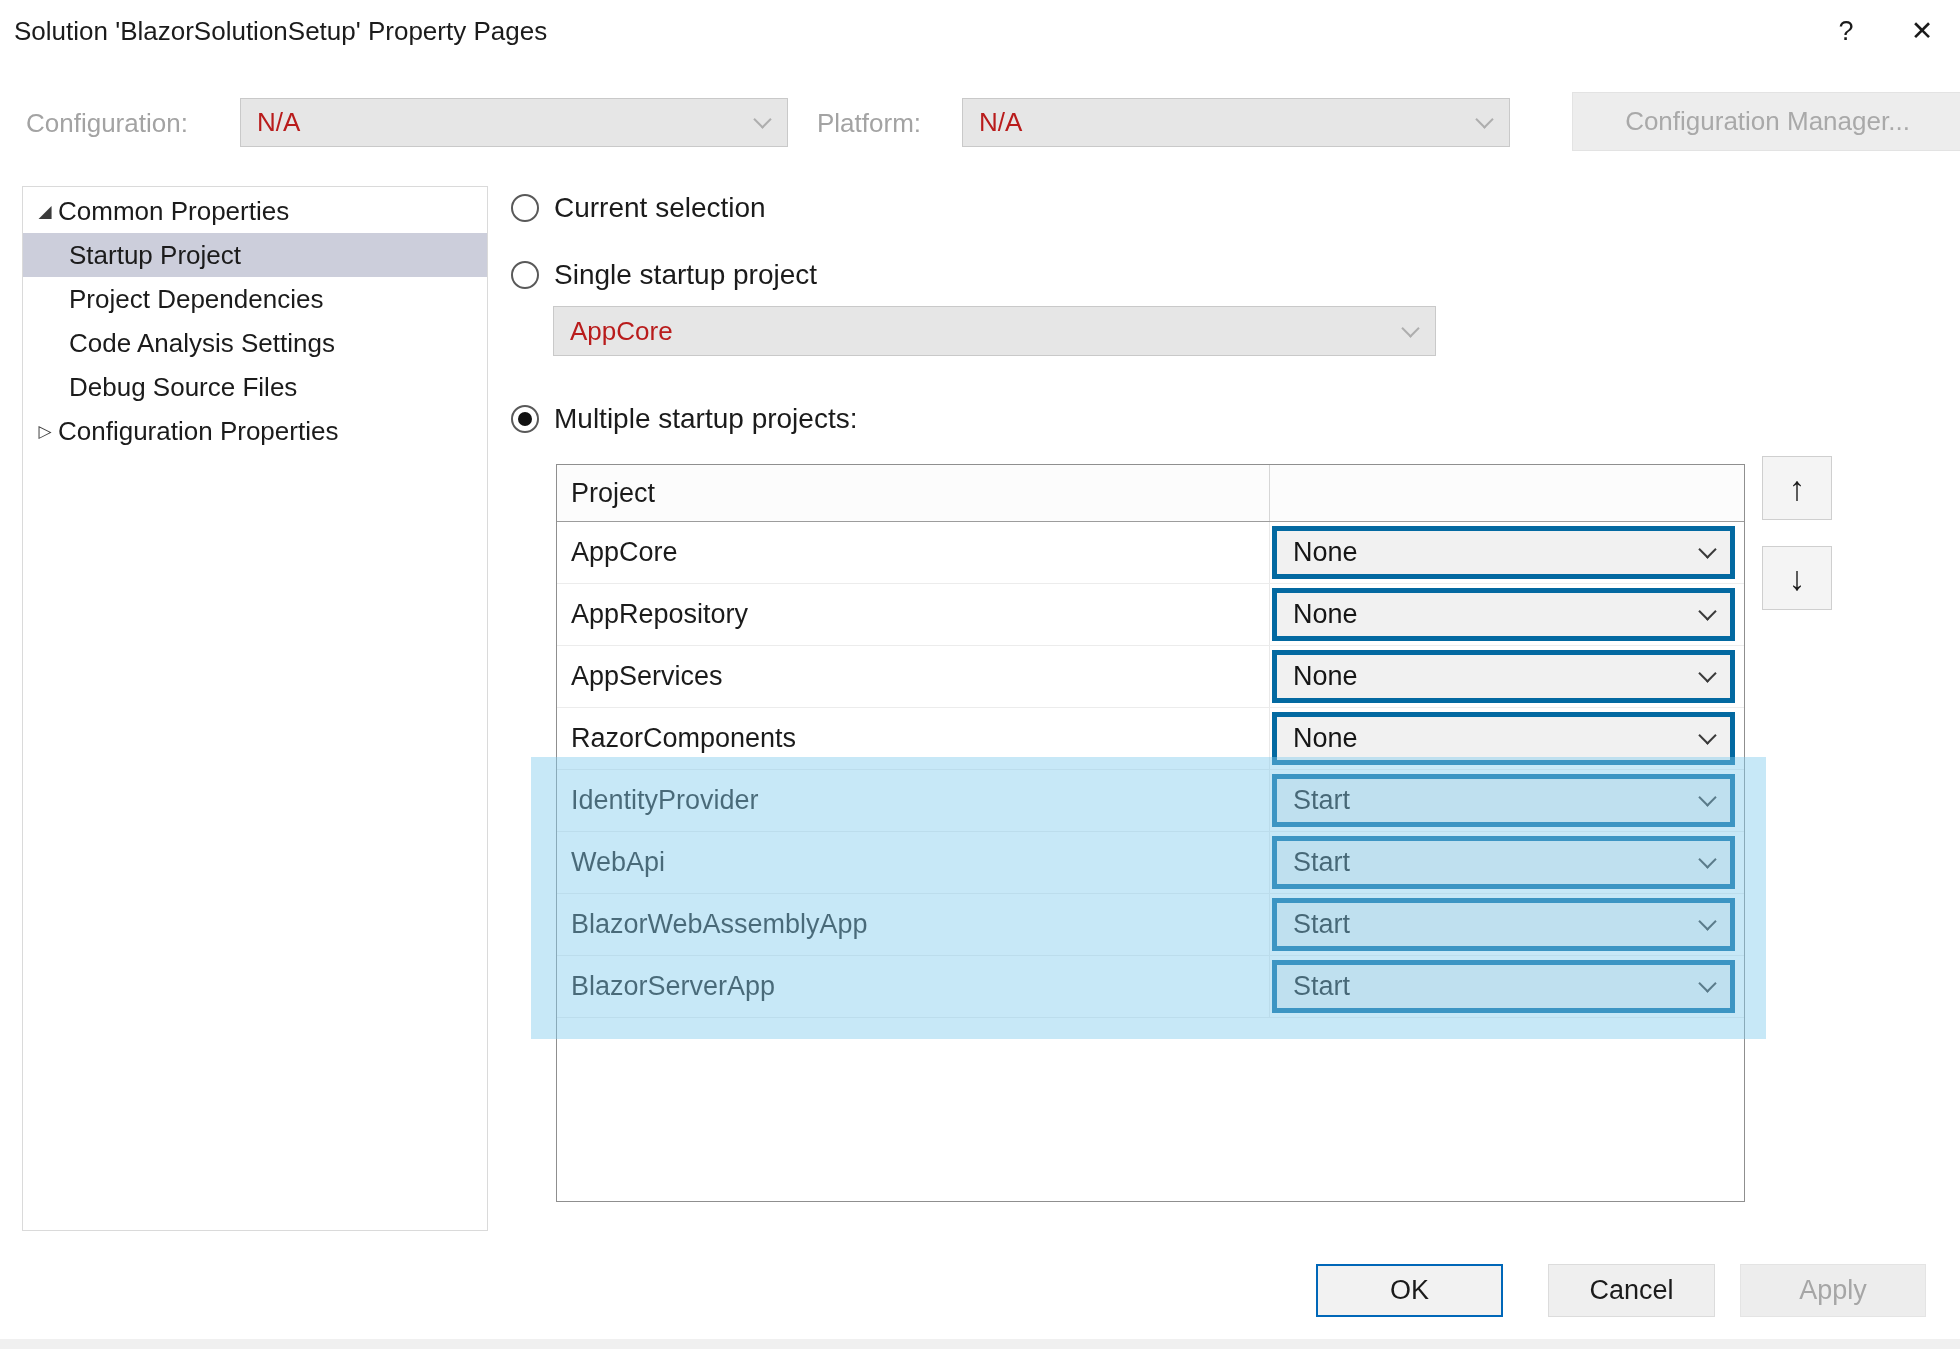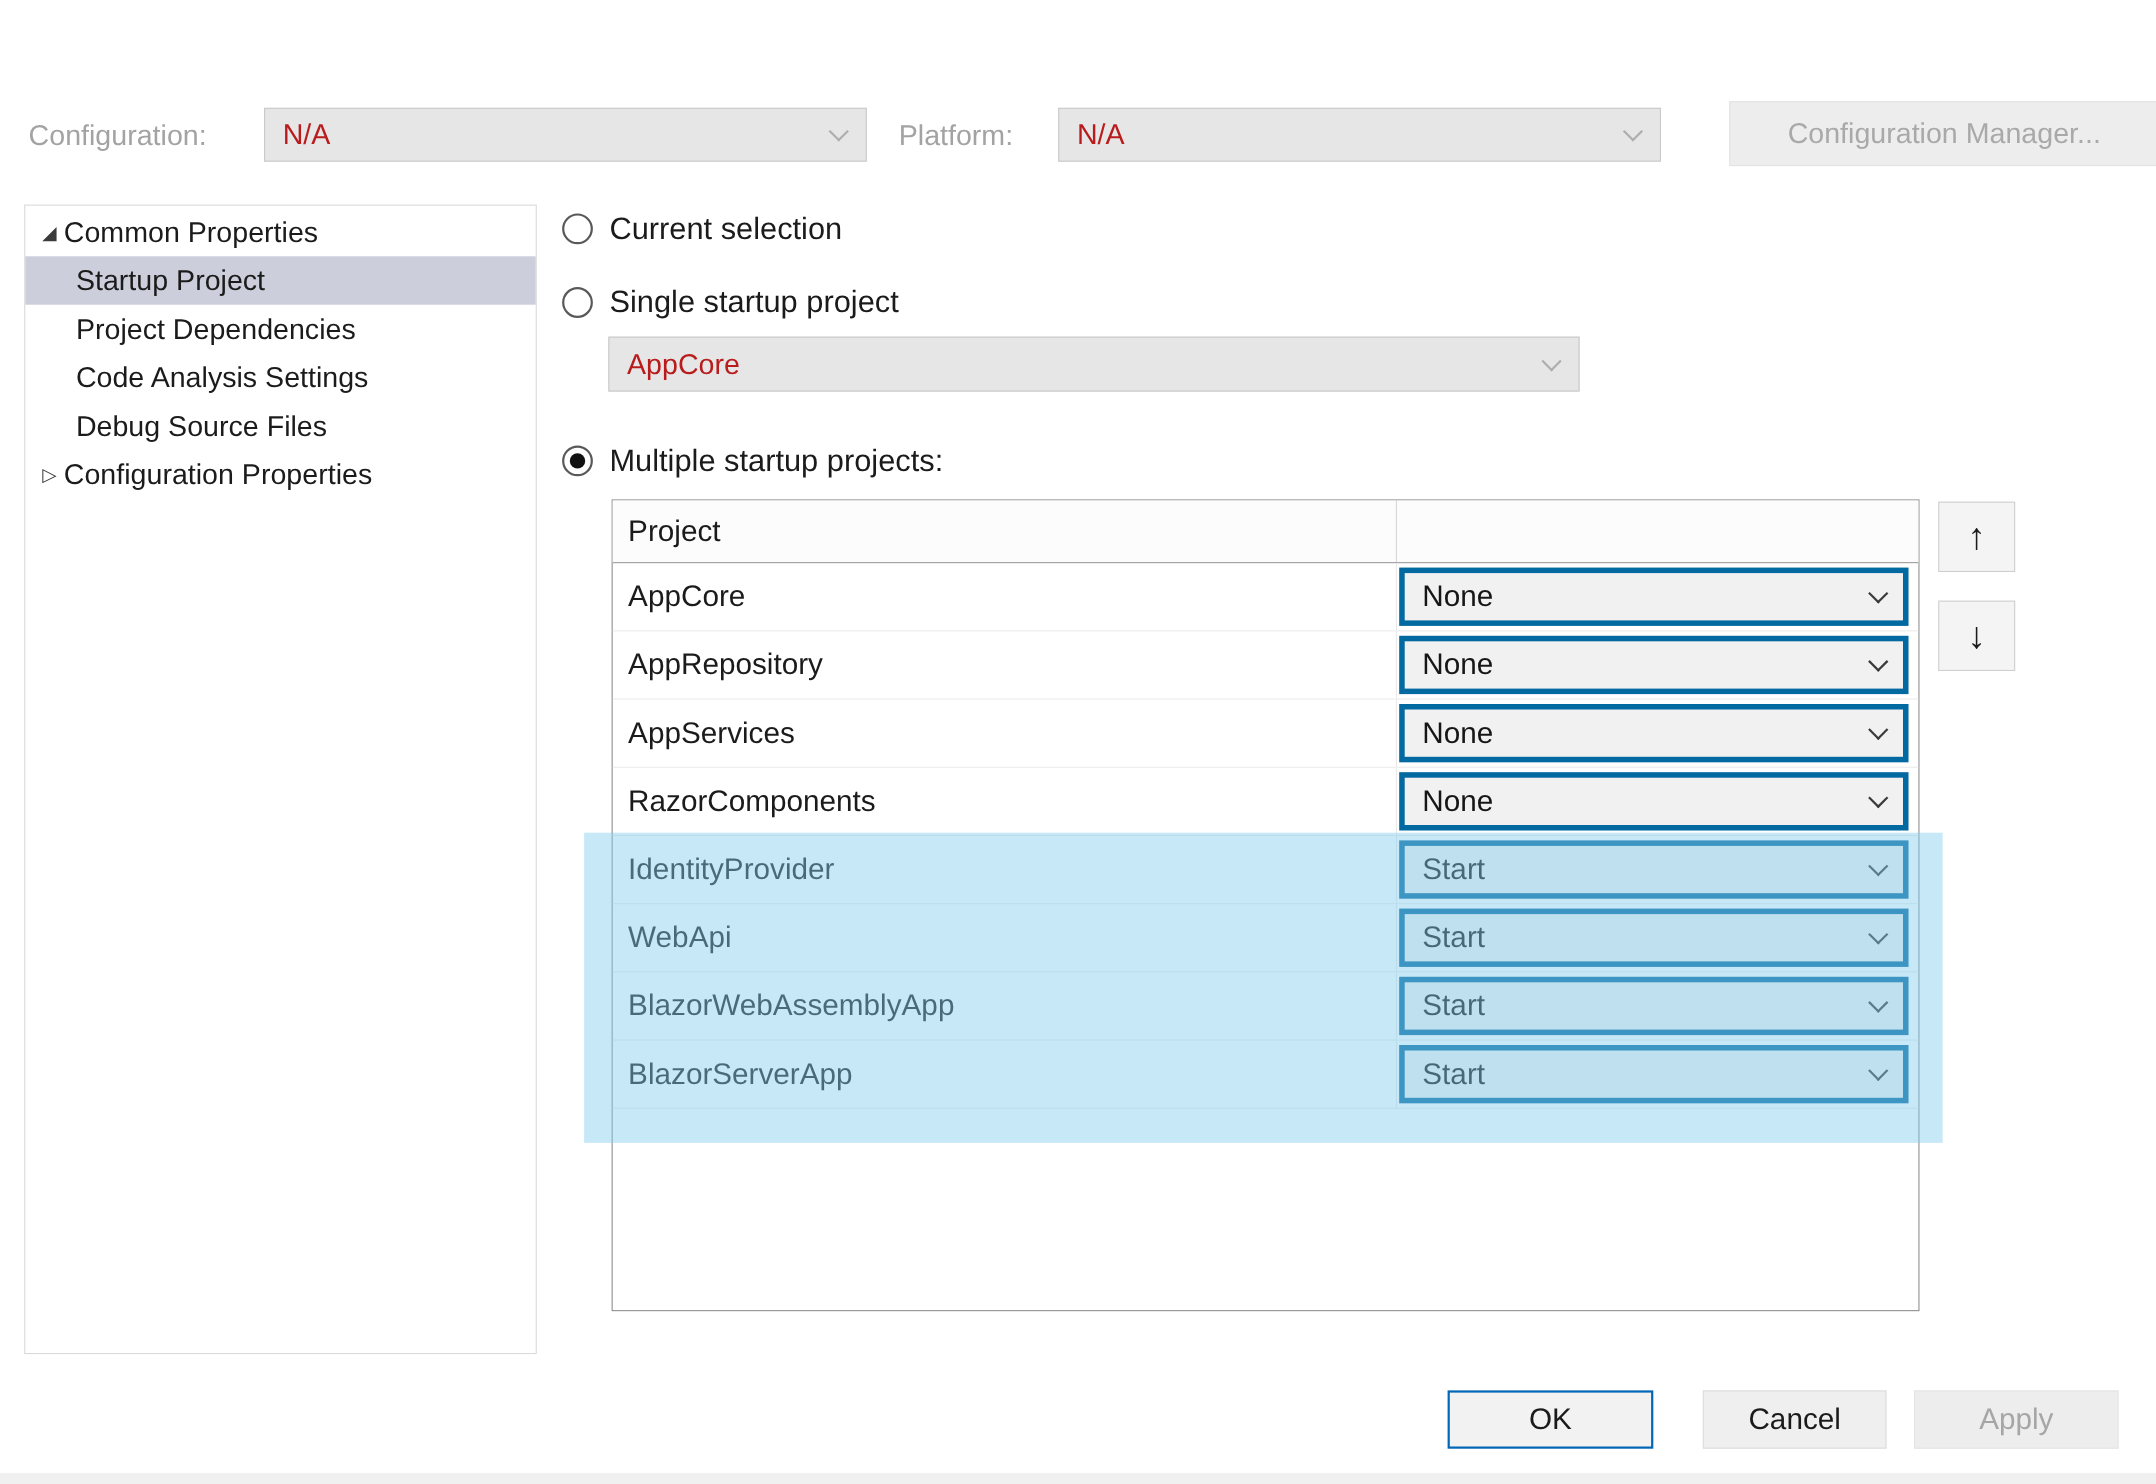--- a/index.html
+++ b/index.html
@@ -38,21 +38,21 @@
 
   
   .option-row { position:absolute; display:flex; align-items:center; gap:15px; font-size:28px; }
   #option-current { left:511px; top:192px; }
   #option-single { left:511px; top:259px; }
   #option-multiple { left:511px; top:403px; }
   .radio { width:28px; height:28px; border:2px solid #595959; border-radius:50%; background:#fff; flex-shrink:0; position:relative; }
   .radio.checked::after { content:""; position:absolute; left:5px; top:5px; width:14px; height:14px; background:#111; border-radius:50%; }
 
   
-  #projects-table { position:absolute; left:556px; top:454px; width:1189px; height:738px;
+  #projects-table { position:absolute; left:556px; top:464px; width:1189px; height:738px;
     border:1px solid #8f8f8f; background:#ffffff; }
   .table-header { display:flex; height:57px; border-bottom:1px solid #9c9c9c; background:#fcfcfc; font-size:27px; }
   .th-project { width:713px; padding-left:14px; border-right:1px solid #d6d6d6; display:flex; align-items:center; }
   .th-action { flex:1; padding-left:16px; display:flex; align-items:center; }
   .table-row { display:flex; height:62px; border-bottom:1px solid #ececec; font-size:27px; }
   .td-project { width:713px; padding-left:14px; display:flex; align-items:center; border-right:1px solid #e9e9e9; }
   .td-action { flex:1; display:flex; align-items:stretch; padding:4px 9px 4px 2px; }
   .action-select { flex:1; background:#f1f1f1; border:5px solid #0369a1; display:flex; align-items:center;
     padding:0 16px; font-size:27px; color:#161616; cursor:default; }
   .action-select .chev { border-color:#3a3a3a; }
@@ -73,20 +73,27 @@
   #cancel-btn { left:1548px; top:1264px; width:167px; background:#efefef; border:1px solid #dcdcdc; }
   #apply-btn { left:1740px; top:1264px; width:186px; background:#ededed; border:1px solid #e4e4e4; color:#a6a6a6; }
 
   #bottom-strip { position:absolute; left:0; right:0; bottom:0; height:10px; background:#f0f0f0; }
 </style>
 </head>
 <body>
 
 <div class="dialog">
 
+  <div class="titlebar">
+    <div class="title">Solution 'BlazorSolutionSetup' Property Pages</div>
+    <div class="titlebar-buttons">
+      <div class="tb-btn">?</div>
+      <div class="tb-btn">✕</div>
+    </div>
+  </div>
 
   <div class="dim-label" id="configuration-label">Configuration:</div>
   <div class="select disabled" id="configuration-select">
     <span>N/A</span>
     <span class="chev"></span>
   </div>
   <div class="dim-label" id="platform-label">Platform:</div>
   <div class="select disabled" id="platform-select">
     <span>N/A</span>
     <span class="chev"></span>

